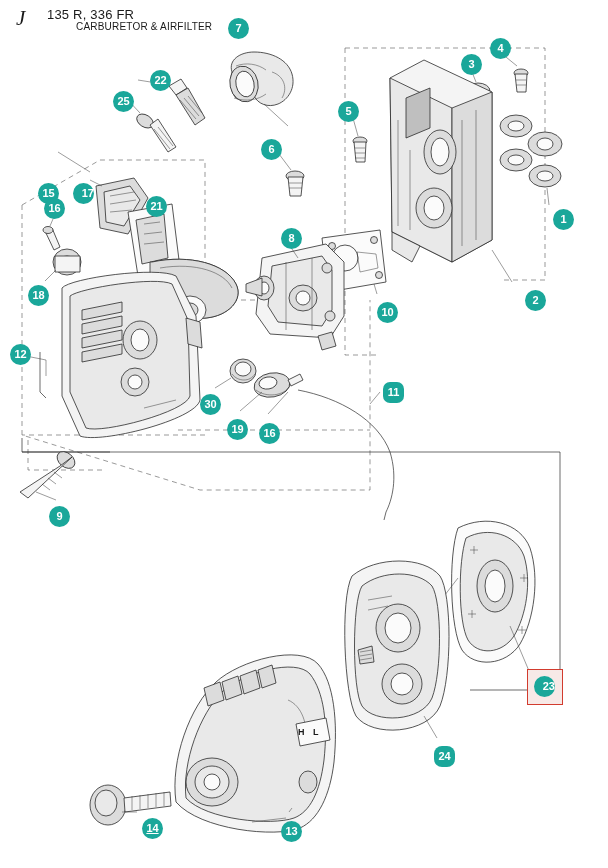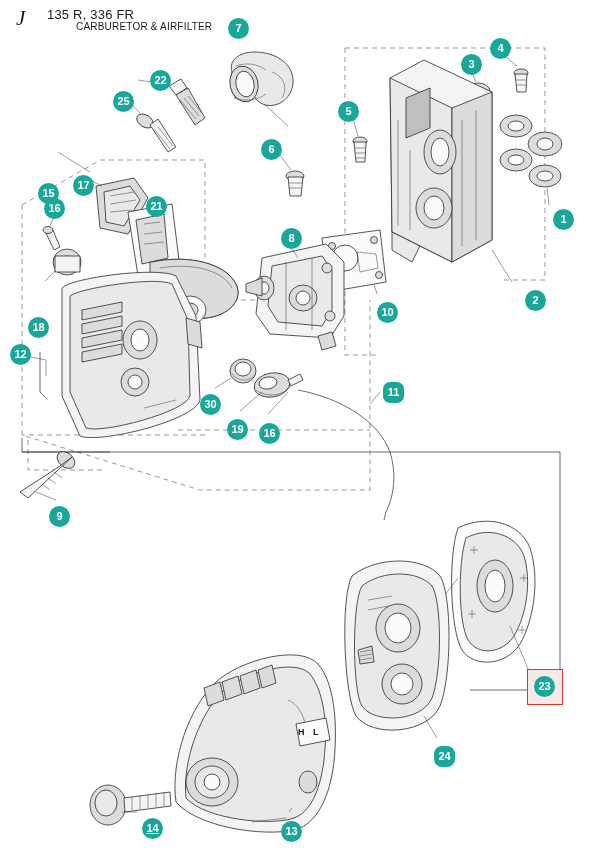--- a/index.html
+++ b/index.html
@@ -367,32 +367,32 @@
   <div class="callout-box" style="left:527px; top:669px; width:36px; height:36px;"></div>
 
   <div class="callout" style="left:228px; top:18px;">7</div>
   <div class="callout" style="left:490px; top:38px;">4</div>
   <div class="callout" style="left:461px; top:54px;">3</div>
   <div class="callout" style="left:150px; top:70px;">22</div>
   <div class="callout" style="left:113px; top:91px;">25</div>
   <div class="callout" style="left:338px; top:101px;">5</div>
   <div class="callout" style="left:261px; top:139px;">6</div>
   <div class="callout" style="left:38px;  top:139px;margin-top:44px;">15</div>
-  <div class="callout" style="left:73px;  top:175px;">17</div>
+  <div class="callout" style="left:73px;  top:183px;text-align:right;">17</div>
   <div class="callout" style="left:146px; top:196px;">21</div>
   <div class="callout" style="left:44px;  top:198px;">16</div>
   <div class="callout" style="left:553px; top:209px;">1</div>
   <div class="callout" style="left:281px; top:228px;">8</div>
-  <div class="callout" style="left:28px;  top:285px;margin-top:32px;">18</div>
+  <div class="callout" style="left:28px;  top:285px;">18</div>
   <div class="callout" style="left:525px; top:290px;">2</div>
   <div class="callout" style="left:377px; top:302px;">10</div>
   <div class="callout" style="left:10px;  top:344px;">12</div>
   <div class="callout" style="left:383px; top:382px;border-radius:7px;">11</div>
   <div class="callout" style="left:200px; top:394px;">30</div>
   <div class="callout" style="left:227px; top:419px;">19</div>
   <div class="callout" style="left:259px; top:423px;">16</div>
   <div class="callout" style="left:49px;  top:506px;">9</div>
-  <div class="callout highlighted" style="left:534px; top:676px;">23</div>
+  <div class="callout highlighted" style="left:534px; top:676px;text-align:right;">23</div>
   <div class="callout" style="left:434px; top:746px;border-radius:8px;">24</div>
   <div class="callout" style="left:142px; top:818px;text-decoration:underline;">14</div>
   <div class="callout" style="left:281px; top:821px;">13</div>
 
 </div>
 
 </body></html>

